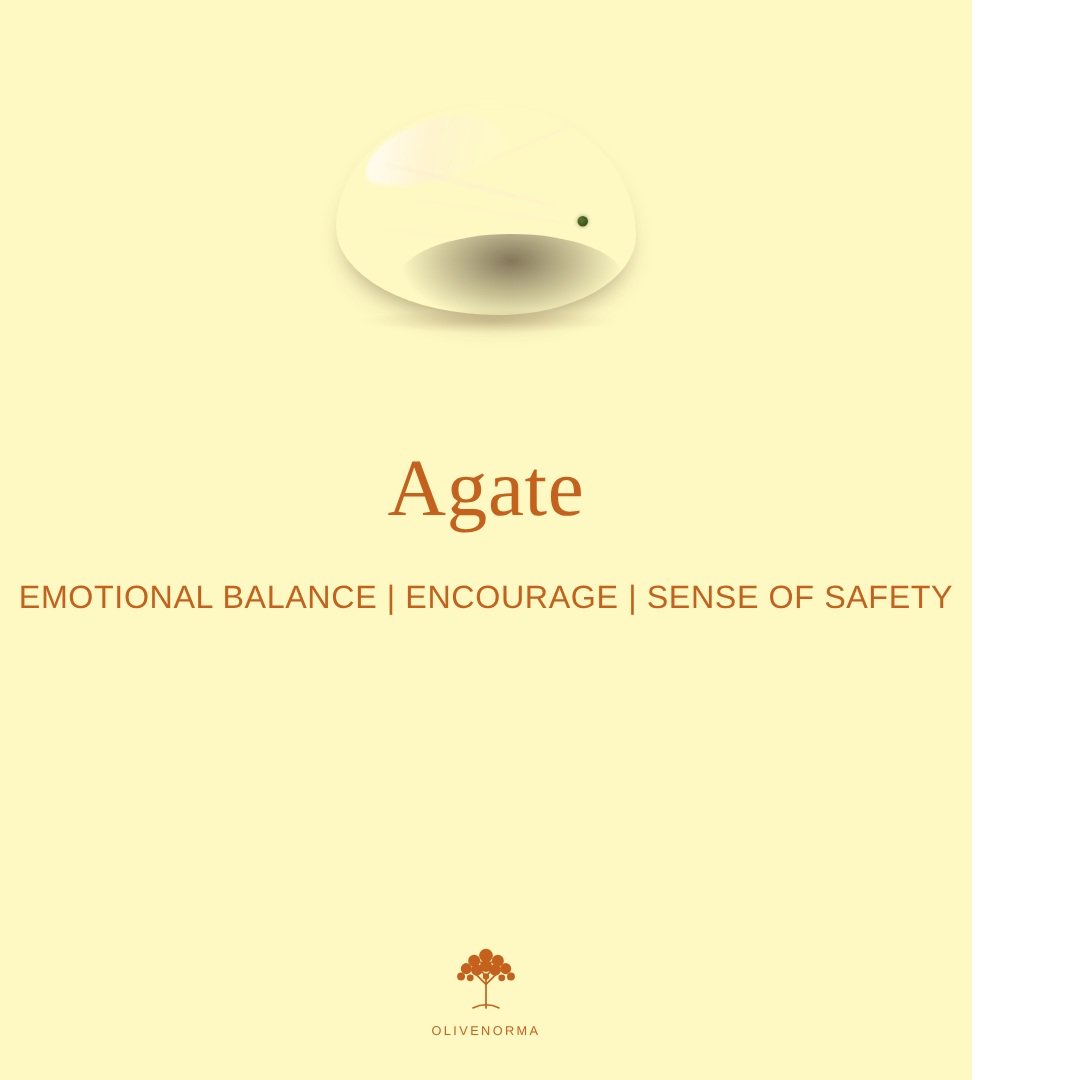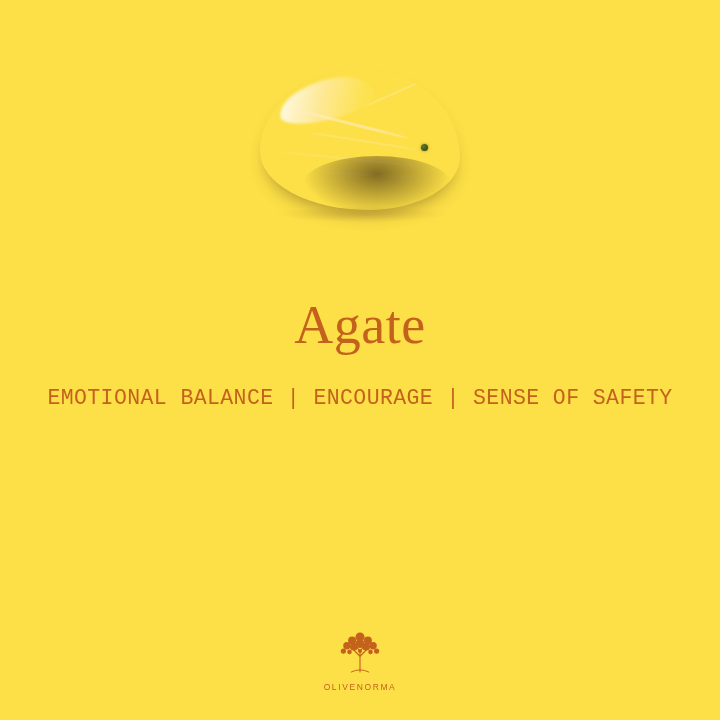--- a/index.html
+++ b/index.html
@@ -8,23 +8,23 @@
   }
   body {
     width: 720px;
     height: 720px;
     background: #ffffff;
     font-family: "Liberation Serif", serif;
     overflow: hidden;
   }
   .card {
     position: relative;
-    width: 720px;
+    width: 648px;
     height: 720px;
-    background: #fde047;
+    background: #fef9c3;
     display: flex;
     flex-direction: column;
     align-items: center;
   }
 
   
   .stone-area {
     width: 100%;
     height: 280px;
     display: flex;
@@ -110,21 +110,21 @@
   .title {
     font-family: "Liberation Serif", serif;
     font-size: 54px;
     color: #c4621d;
     letter-spacing: 0.5px;
     margin: 18px 0 0 0;
     line-height: 1;
     font-weight: 400;
   }
   .subtitle {
-    font-family: Liberation Mono, monospace;
+    font-family: Liberation Sans, sans-serif;
     font-size: 21.5px;
     color: #c4621d;
     letter-spacing: 0.4px;
     margin-top: 34px;
     white-space: nowrap;
   }
   .desc {
     font-family: "Liberation Serif", serif;
     font-size: 21px;
     color: #20201f;

